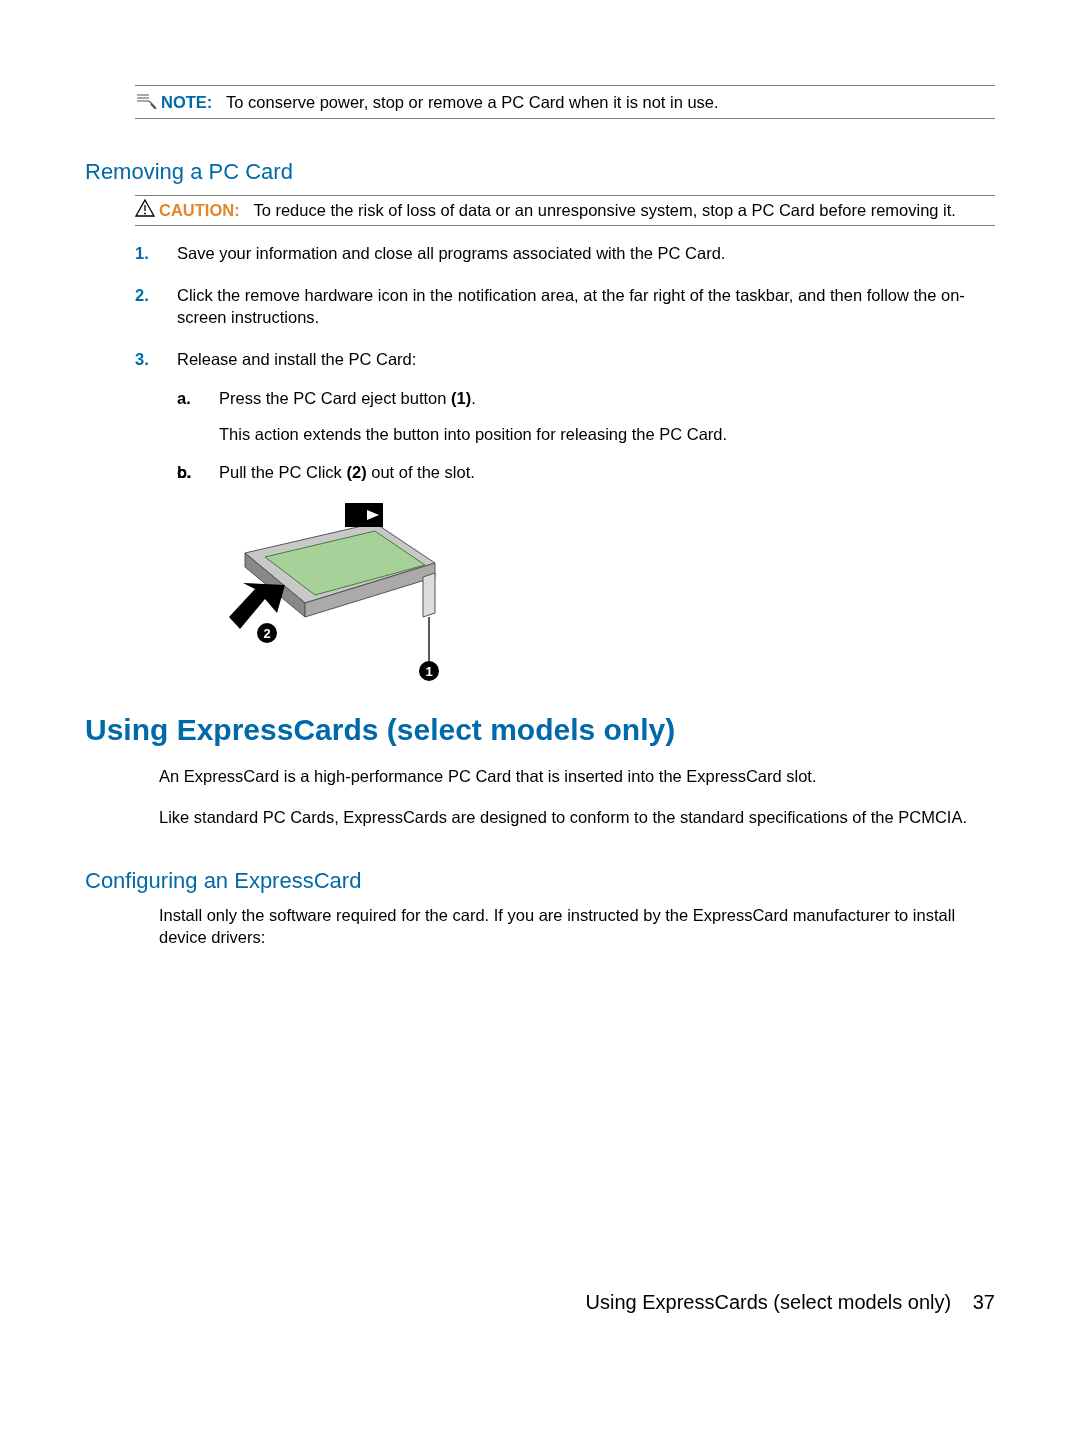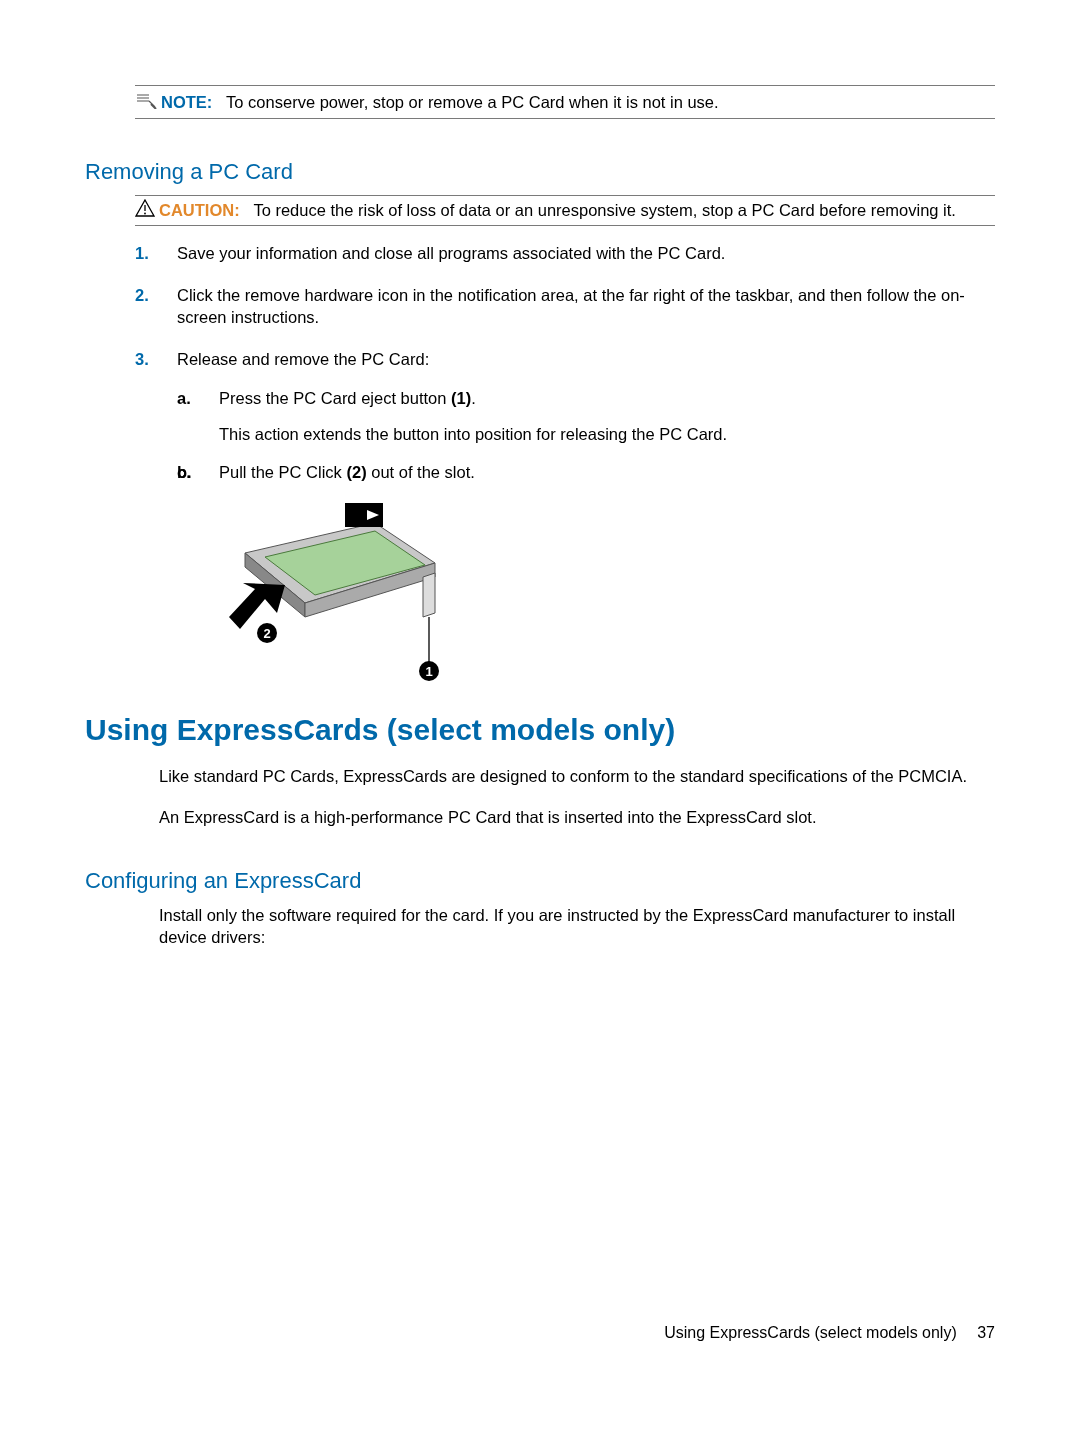--- a/index.html
+++ b/index.html
@@ -131,23 +131,23 @@
   ul.bullets > li::before {
     content: "●";
     position: absolute;
     left: 0;
     top: 1px;
     color: #0069aa;
     font-size: 11px;
   }
   .footer {
     position: absolute;
-    bottom: 36px;
+    bottom: 64px;
     right: 85px;
-    font-size: 16px;
+    font-size: 20px;
   }
   .footer .pnum {
     margin-left: 16px;
   }
 </style>
 </head>
 <body>
 
 <div class="page">
 
@@ -184,21 +184,21 @@
     <li>
       <span class="num">1.</span>
       <span>Save your information and close all programs associated with the PC Card.</span>
     </li>
     <li>
       <span class="num">2.</span>
       <span>Click the remove hardware icon in the notification area, at the far right of the taskbar, and then follow the on-screen instructions.</span>
     </li>
     <li>
       <span class="num">3.</span>
-      <span>Release and remove the PC Card:</span>
+      <span>Release and install the PC Card:</span>
       <ol class="sub-list">
         <li>
           <span class="alpha">a.</span>
           <span>Press the PC Card eject button </span><b>(1)</b><span>.</span>
           <div class="sub-note">This action extends the button into position for releasing the PC Card.</div>
         </li>
         <li>
           <span class="alpha">b.</span>
         </li>
         <li>
@@ -229,22 +229,22 @@
 
       <polygon points="40,96 15,126 4,114 30,86 18,80 60,82 52,110" fill="#000"></polygon>
 
       <circle cx="42" cy="130" r="10" fill="#000"></circle>
       <text x="42" y="135" text-anchor="middle" font-size="13" font-weight="bold" fill="#fff">2</text>
     </svg>
   </div>
 
   <h1 class="major">Using ExpressCards (select models only)</h1>
 
+  <p class="body-para">An ExpressCard is a high-performance PC Card that is inserted into the ExpressCard slot.</p>
   <p class="body-para">Like standard PC Cards, ExpressCards are designed to conform to the standard specifications of the PCMCIA.</p>
-  <p class="body-para">An ExpressCard is a high-performance PC Card that is inserted into the ExpressCard slot.</p>
 
   <h2 class="section">Configuring an ExpressCard</h2>
 
   <p class="body-para">Install only the software required for the card. If you are instructed by the ExpressCard manufacturer to install device drivers:</p>
 
   <ul class="bullets">
   </ul>
 
   <div class="footer">
     <span>Using ExpressCards (select models only)</span>

